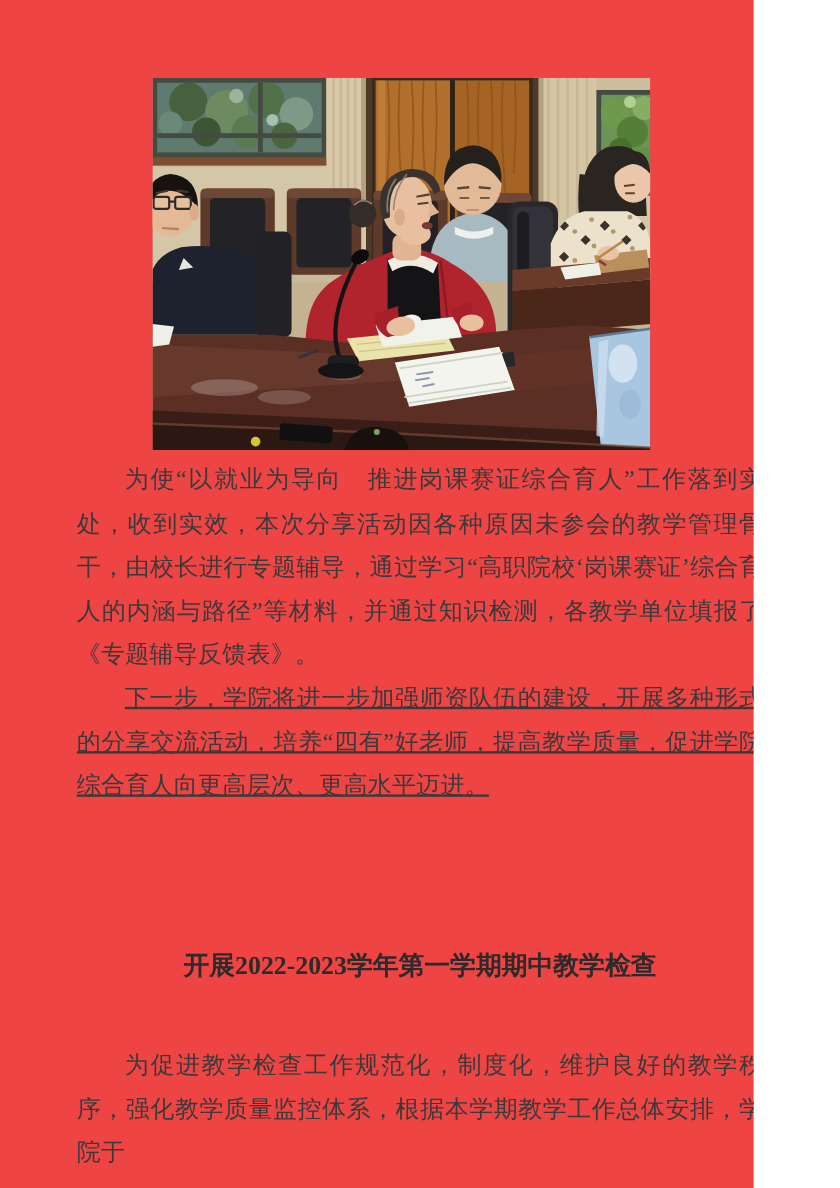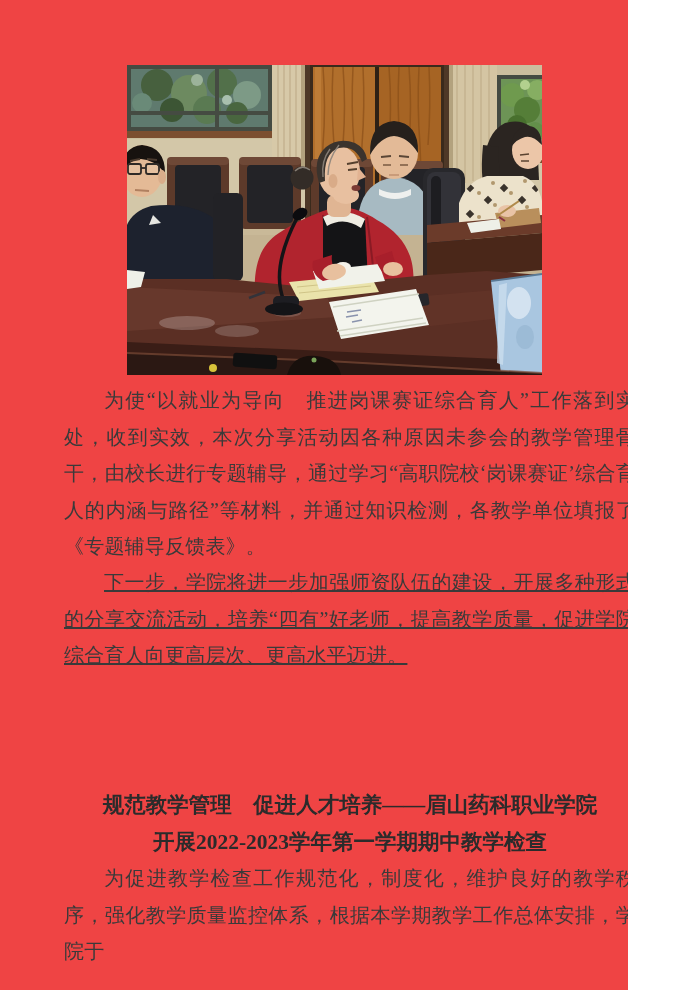--- a/index.html
+++ b/index.html
@@ -8,21 +8,21 @@
   .photo-wrap{position:absolute;left:127px;top:65px;width:415px;height:310px;overflow:hidden;}
   .photo-wrap svg{display:block;}
   .article{position:absolute;left:64px;top:382px;width:572px;}
   .article p{margin:0;font-size:20px;line-height:36.5px;color:#3a3a3a;
              text-align:justify;text-indent:40px;letter-spacing:0.2px;}
   .p1{position:absolute;top:0;left:0;right:0;}
   .p2{position:absolute;top:182px;left:0;right:0;text-decoration:underline;}
   .heading{position:absolute;top:405px;left:0;right:0;text-align:center;
            font-weight:bold;font-size:21.5px;line-height:37px;color:#2b2b2b;}
   .heading div{white-space:nowrap;}
-  .p3{position:absolute;top:478px;left:0;right:0;font-family:Liberation Serif, serif;}
+  .p3{position:absolute;top:488px;left:0;right:0;font-family:Liberation Serif, serif;}
 </style>
 </head>
 <body>
 
 <div class="page">
 
   <div class="photo-wrap" role="img" aria-label="会议室现场照片：身穿红色外套的发言人坐在深红棕色会议桌前对着麦克风讲话，桌上放有文件材料，左侧一位穿深色西装戴眼镜的男士，后排一位穿浅色上衣的男士低头记录，右侧一位穿米色花纹毛衣的女士执笔记录，背景为木门、窗户与窗帘">
     <svg viewBox="0 0 415 310" width="415" height="310" xmlns="http://www.w3.org/2000/svg">
       <defs>
         <clipPath id="glassL">
@@ -269,19 +269,18 @@
         <rect x="106" y="289" width="44" height="14" rx="3" fill="#101010" transform="rotate(4 128 296)"></rect>
         <circle cx="86" cy="303" r="4" fill="#d8c23a"></circle>
       </g>
     </svg>
   </div>
 
   <div class="article">
     <p class="p1">为使“以就业为导向　推进岗课赛证综合育人”工作落到实处，收到实效，本次分享活动因各种原因未参会的教学管理骨干，由校长进行专题辅导，通过学习“高职院校‘岗课赛证’综合育人的内涵与路径”等材料，并通过知识检测，各教学单位填报了《专题辅导反馈表》。</p>
     <p class="p2">下一步，学院将进一步加强师资队伍的建设，开展多种形式的分享交流活动，培养“四有”好老师，提高教学质量，促进学院综合育人向更高层次、更高水平迈进。</p>
     <div class="heading">
-      <div>规范教学管理　促进人才培养——眉山药科职业学院</div>
       <div>开展2022-2023学年第一学期期中教学检查</div>
     </div>
     <p class="p3">为促进教学检查工作规范化，制度化，维护良好的教学秩序，强化教学质量监控体系，根据本学期教学工作总体安排，学院于</p>
   </div>
 
 </div>
 
 </body></html>

